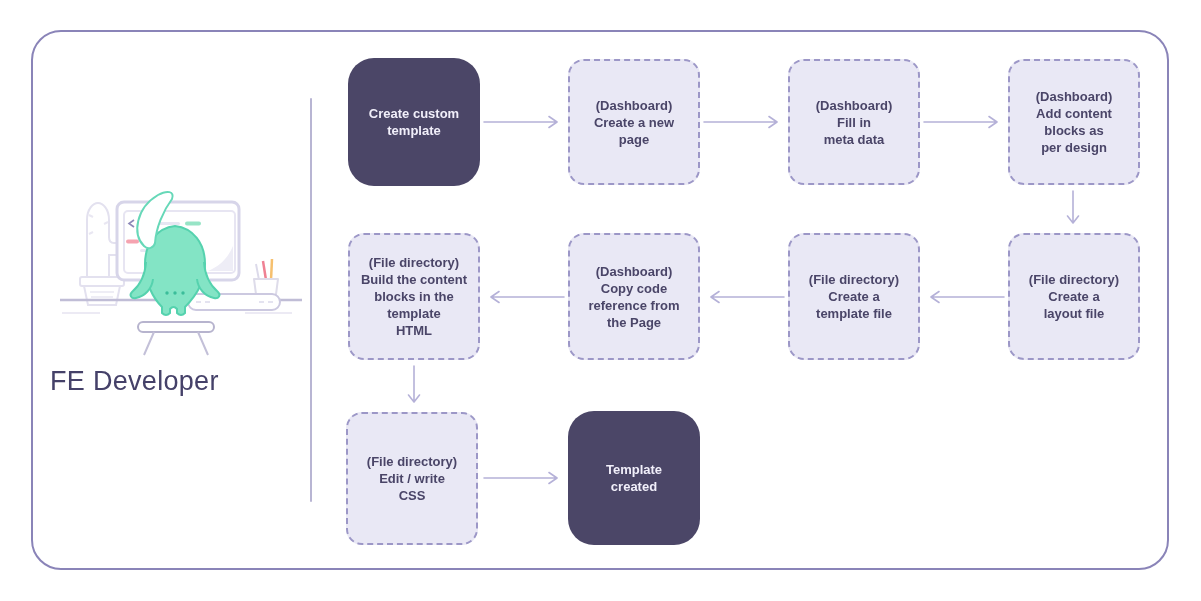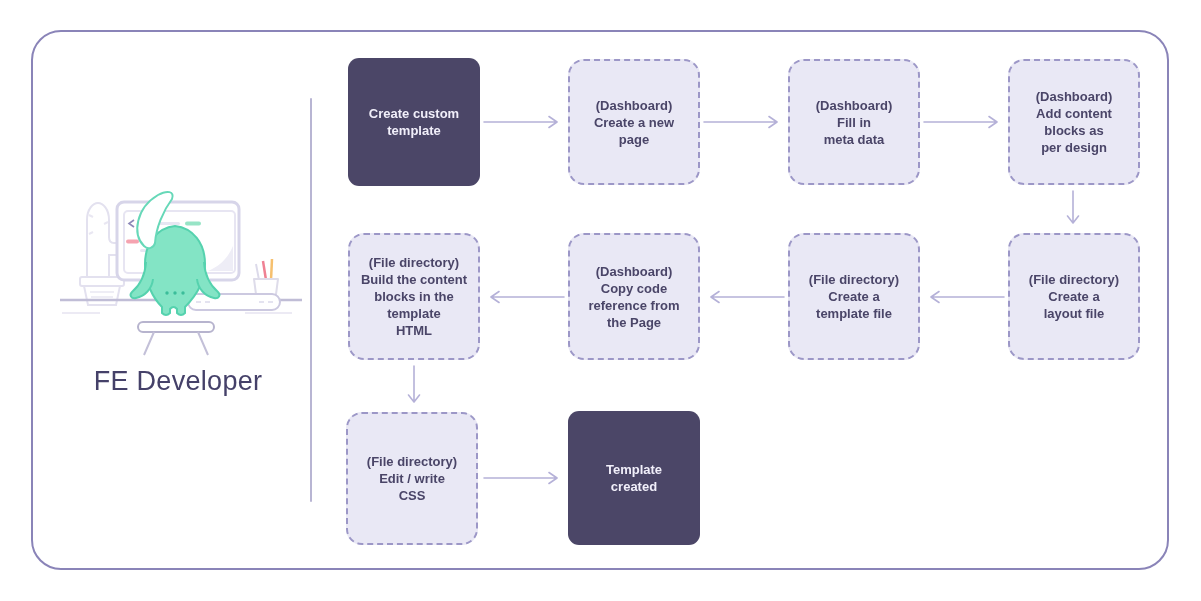--- a/index.html
+++ b/index.html
@@ -10,32 +10,32 @@
   .frame{
     position:absolute;left:31px;top:30px;width:1134px;height:536px;
     border:2px solid #8a84b8;border-radius:30px;background:#ffffff;
   }
   .divider{
     position:absolute;left:310px;top:98px;width:2px;height:404px;
     background:#b8b5d3;border-radius:1px;
   }
   .illustration{position:absolute;left:60px;top:182px;width:250px;height:175px;}
   .actor-label{
-    position:absolute;left:50px;top:366px;width:256px;text-align:center;
+    position:absolute;left:50px;top:366px;width:256px;text-align:left;
     font-size:27px;color:#454169;letter-spacing:0.3px;font-weight:500;
   }
   .node{
     position:absolute;width:132px;display:flex;align-items:center;justify-content:center;
     box-sizing:border-box;padding:6px 8px;text-align:center;
     background:#e9e8f5;border:2px dashed #9c97c7;border-radius:16px;
   }
   .node .lbl{
     white-space:pre-line;font-size:13px;line-height:17px;font-weight:bold;color:#4a4568;
   }
-  .node--dark{background:#4b4667;border:none;border-radius:11px;}
+  .node--dark{background:#4b4667;border:none;border-radius:26px;}
   .node--dark .lbl{color:#f1effa;}
   .arrow{position:absolute;}
   .arrow path{stroke:#b5b1d8;stroke-width:1.6;fill:none;stroke-linecap:round;stroke-linejoin:round;}
 </style>
 </head>
 <body>
 
 <div class="frame"></div>
 <div class="divider"></div>
 

